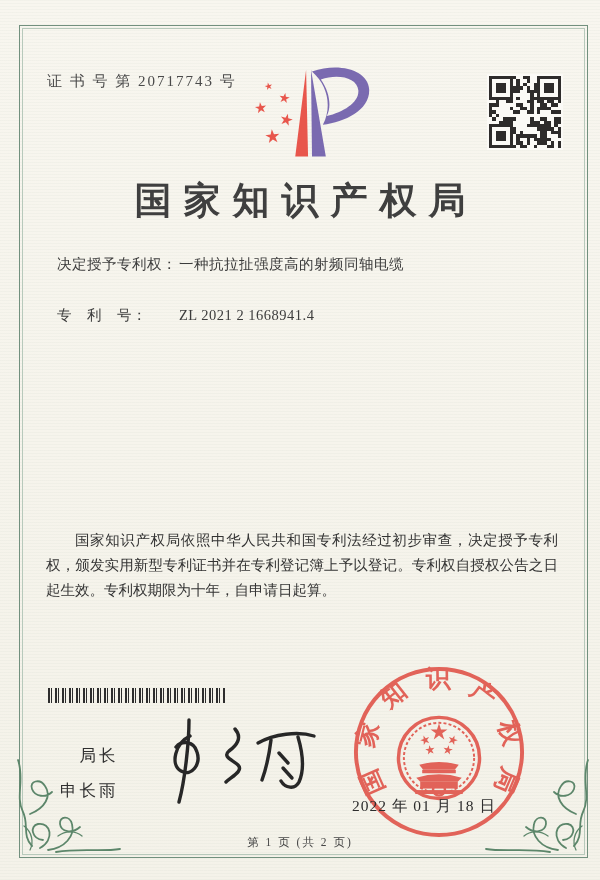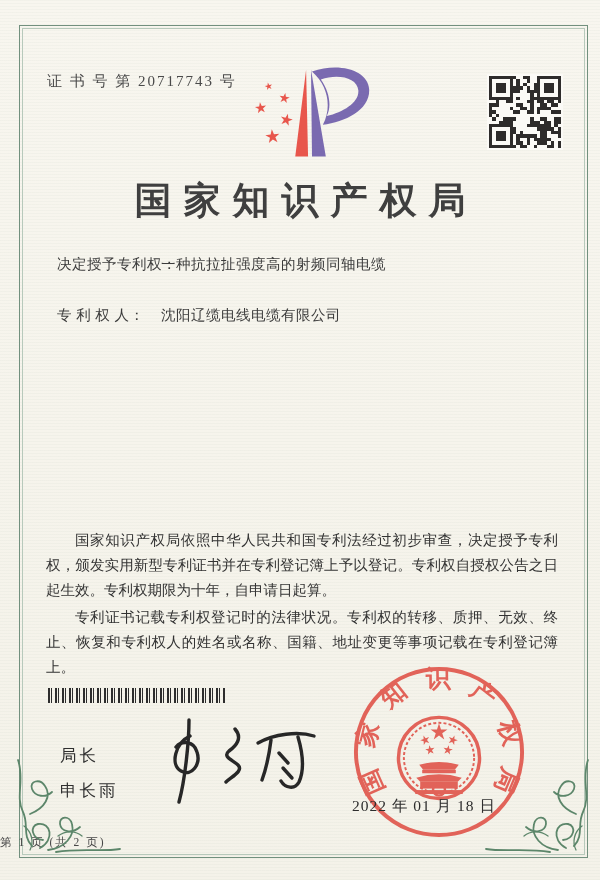--- a/index.html
+++ b/index.html
@@ -18,33 +18,33 @@
   .qr{position:absolute;left:487px;top:74px;width:76px;height:76px;background:#fbfaf6;
       display:grid;grid-template-columns:repeat(21,1fr);grid-template-rows:repeat(21,1fr);padding:2px;box-sizing:border-box;}
   .qm{background:transparent;}
   .qm.on{background:#2e2c2b;}
   .title{position:absolute;left:0;top:176px;width:100%;text-align:center;font-size:37px;font-weight:600;
          letter-spacing:12px;text-indent:12px;color:#3f3f3f;margin:0;}
   .fields{position:absolute;left:57px;top:255px;right:30px;font-size:14.5px;color:#3c3c3c;}
   .frow{margin-bottom:23px;white-space:nowrap;}
   .frow.first{margin-bottom:32px;}
   .flabel{display:inline-block;width:100px;white-space:pre;letter-spacing:.5px;}
-  .fvalue{margin-left:4px;letter-spacing:.5px;}
+  .fvalue{margin-left:22px;letter-spacing:.5px;}
   .grant2{margin-left:22px;}
   .paras{position:absolute;left:46px;top:528px;width:512px;font-size:14.5px;line-height:1.72;
          color:#333;text-align:justify;}
   .paras p{margin:0 0 2px 0;text-indent:2em;}
   .barcode{position:absolute;left:48px;top:688px;width:178px;height:15px;
     background:repeating-linear-gradient(90deg,#2d2d2d 0 2px,rgba(0,0,0,0) 2px 3px,#2d2d2d 3px 4px,rgba(0,0,0,0) 4px 7px,#2d2d2d 7px 9px,rgba(0,0,0,0) 9px 10px,#2d2d2d 10px 11px,rgba(0,0,0,0) 11px 14px);}
   .sig-block{position:absolute;left:60px;top:745px;font-size:16.5px;color:#2f2f2f;}
-  .sig-block .line{margin-bottom:13px;letter-spacing:3px;}
+  .sig-block .line{margin-bottom:13px;letter-spacing:3px;text-align:right;}
   .signature{position:absolute;left:138px;top:712px;width:195px;height:98px;}
   .seal{position:absolute;left:350px;top:663px;width:178px;height:178px;opacity:.9;}
   .seal-date{position:absolute;left:352px;top:796px;font-size:15.5px;color:#2d2d2d;letter-spacing:1px;z-index:5;}
-  .footer{position:absolute;left:0;top:835px;width:100%;text-align:left;font-size:11.5px;
+  .footer{position:absolute;left:0;top:835px;width:100%;text-align:center;font-size:11.5px;
           letter-spacing:2px;color:#474747;}
   .corner{position:absolute;width:112px;height:104px;z-index:4;}
   .corner.left{left:10px;top:756px;}
   .corner.right{right:4px;top:756px;transform:scaleX(-1);}
   svg{display:block;}
 </style>
 </head>
 <body>
 
 <div class="frame"></div>
@@ -516,27 +516,26 @@
     <div class="qm on"></div>
   </div>
 
 <h1 class="title">国家知识产权局</h1>
 
 <div class="fields">
   <div class="frow first">
     <span class="flabel">决定授予专利权：</span><span class="fvalue">一种抗拉扯强度高的射频同轴电缆</span>
   </div>
   <div class="frow">
-    <span class="flabel">专 利 权 人：</span><span class="fvalue">沈阳辽缆电线电缆有限公司</span>
+    <span class="flabel">专　利　号：</span><span class="fvalue">ZL 2021 2 1668941.4</span>
   </div>
 </div>
 
 <div class="paras">
   <p>国家知识产权局依照中华人民共和国专利法经过初步审查，决定授予专利权，颁发实用新型专利证书并在专利登记簿上予以登记。专利权自授权公告之日起生效。专利权期限为十年，自申请日起算。</p>
-  <p>专利证书记载专利权登记时的法律状况。专利权的转移、质押、无效、终止、恢复和专利权人的姓名或名称、国籍、地址变更等事项记载在专利登记簿上。</p>
 </div>
 
 <div class="barcode"></div>
 
 <div class="sig-block">
   <div class="line">局长</div>
   <div class="line">申长雨</div>
 </div>
 
 <div class="signature">

